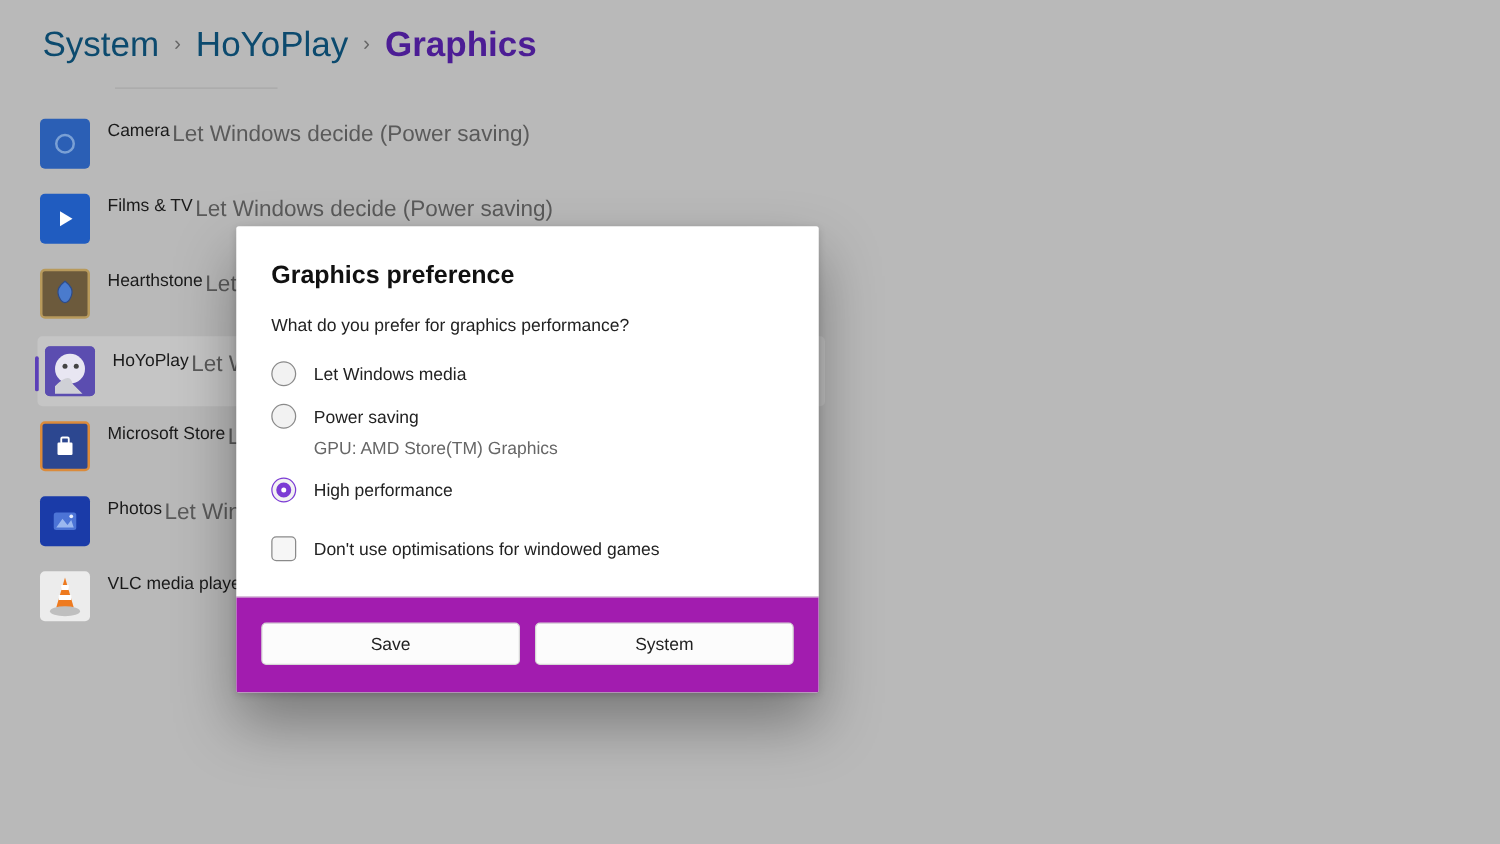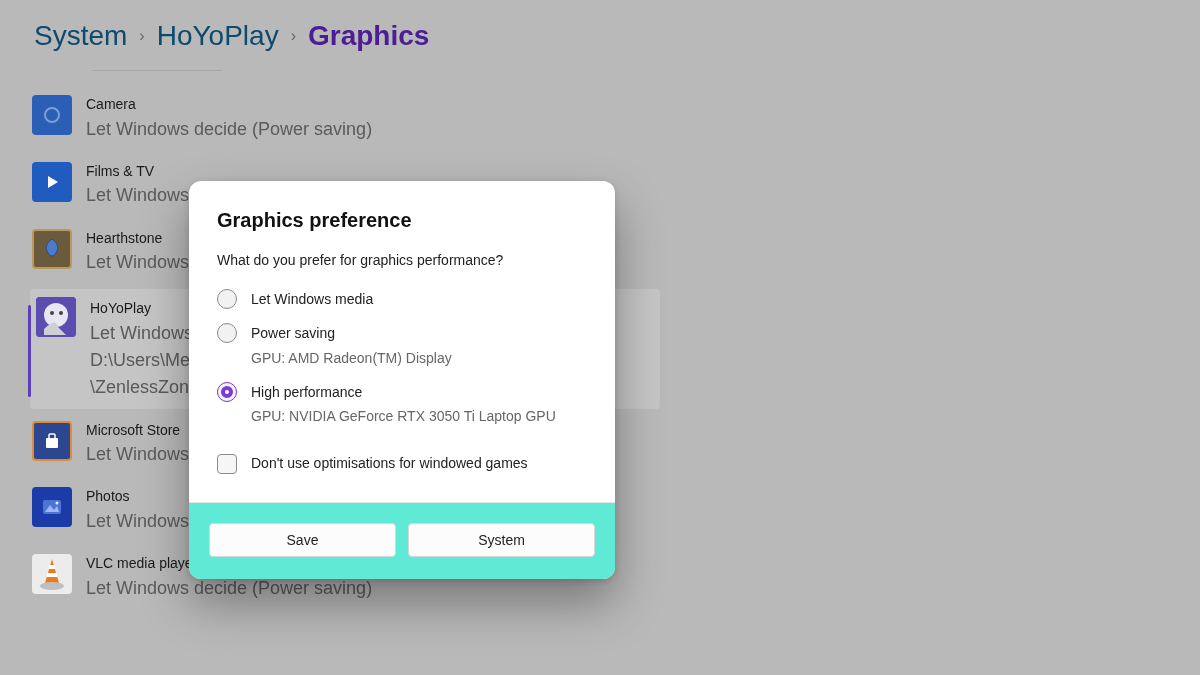--- a/index.html
+++ b/index.html
@@ -95,21 +95,20 @@
       border-radius: 4px;
       flex-shrink: 0;
       display: flex;
       align-items: center;
       justify-content: center;
       overflow: hidden;
     }
 
     .app-text {
       display: flex;
-      flex-direction: column;
       gap: 2px;
       color: #1a1a1a;
       font-size: 14px;
       line-height: 1.4;
       max-width: 560px;
       overflow: hidden;
     }
 
     .app-name {
       color: #1a1a1a;
@@ -149,23 +148,23 @@
     .overlay {
       position: absolute;
       inset: 0;
       pointer-events: none;
     }
 
     .dialog {
       position: absolute;
       left: 189px;
       top: 181px;
-      width: 426px;
+      width: 466px;
       background: #fff;
-      border-radius: 12px;
+      border-radius: 2px;
       box-shadow: 0 24px 48px rgba(0,0,0,0.35), 0 2px 6px rgba(0,0,0,0.15);
       pointer-events: auto;
       overflow: hidden;
     }
 
     .dialog-body {
       padding: 28px 28px 28px;
     }
 
     .dialog-title {
@@ -233,21 +232,21 @@
     .checkbox {
       width: 20px;
       height: 20px;
       border: 1px solid #8a8a8a;
       border-radius: 4px;
       background: #f6f6f6;
       flex-shrink: 0;
     }
 
     .dialog-footer {
-      background: #5eead4;
+      background: #a21caf;
       border-top: 1px solid #e4e4e4;
       padding: 20px 20px 22px;
       display: flex;
       gap: 12px;
     }
 
     .dlg-btn {
       flex: 1;
       height: 34px;
       background: #fcfcfc;
@@ -379,29 +378,28 @@
 
       <div class="radio-row">
         <div class="radio"></div>
         <div class="radio-text">Let Windows media</div>
       </div>
 
       <div class="radio-row">
         <div class="radio"></div>
         <div class="radio-text">
           <span>Power saving</span>
-          <span class="gpu">GPU: AMD Radeon(TM) Display</span>
+          <span class="gpu">GPU: AMD Store(TM) Graphics</span>
         </div>
       </div>
 
       <div class="radio-row">
         <div class="radio checked"></div>
         <div class="radio-text">
           <span>High performance</span>
-          <span class="gpu">GPU: NVIDIA GeForce RTX 3050 Ti Laptop GPU</span>
         </div>
       </div>
 
       <div class="check-row">
         <div class="checkbox"></div>
         <div class="radio-text">Don't use optimisations for windowed games</div>
       </div>
     </div>
 
     <div class="dialog-footer">

